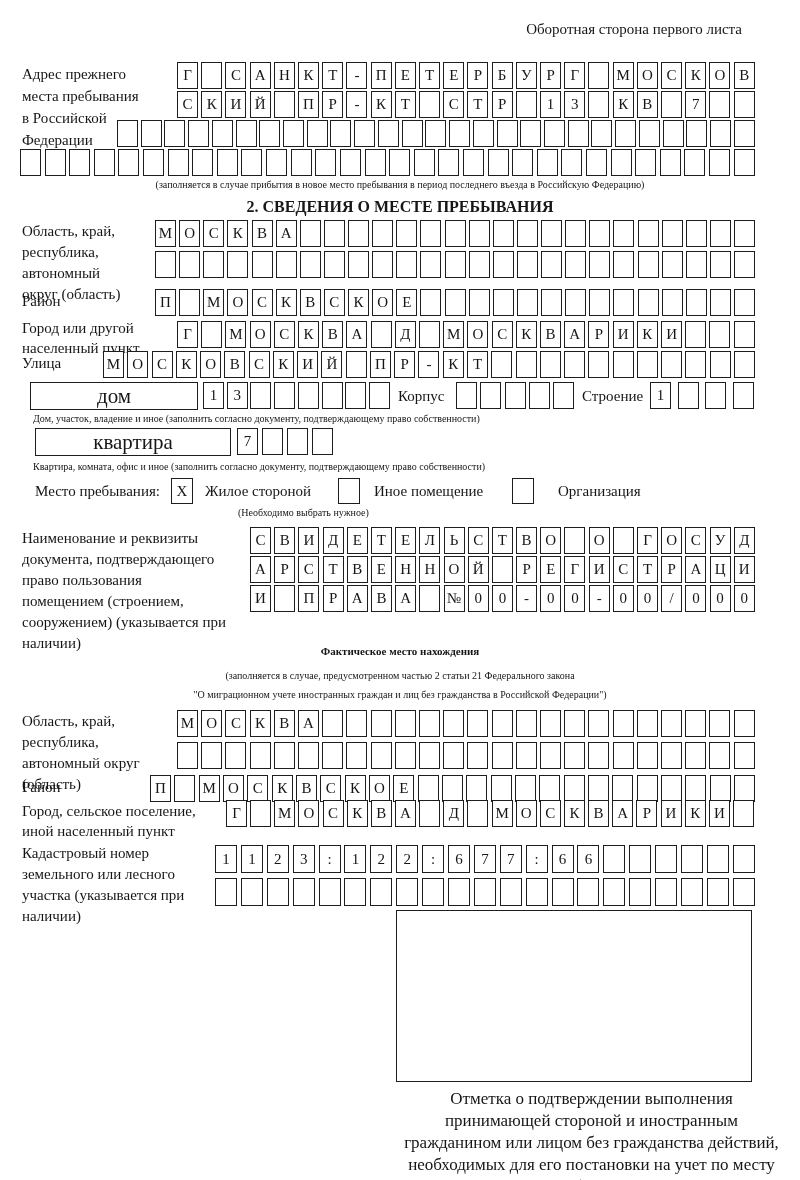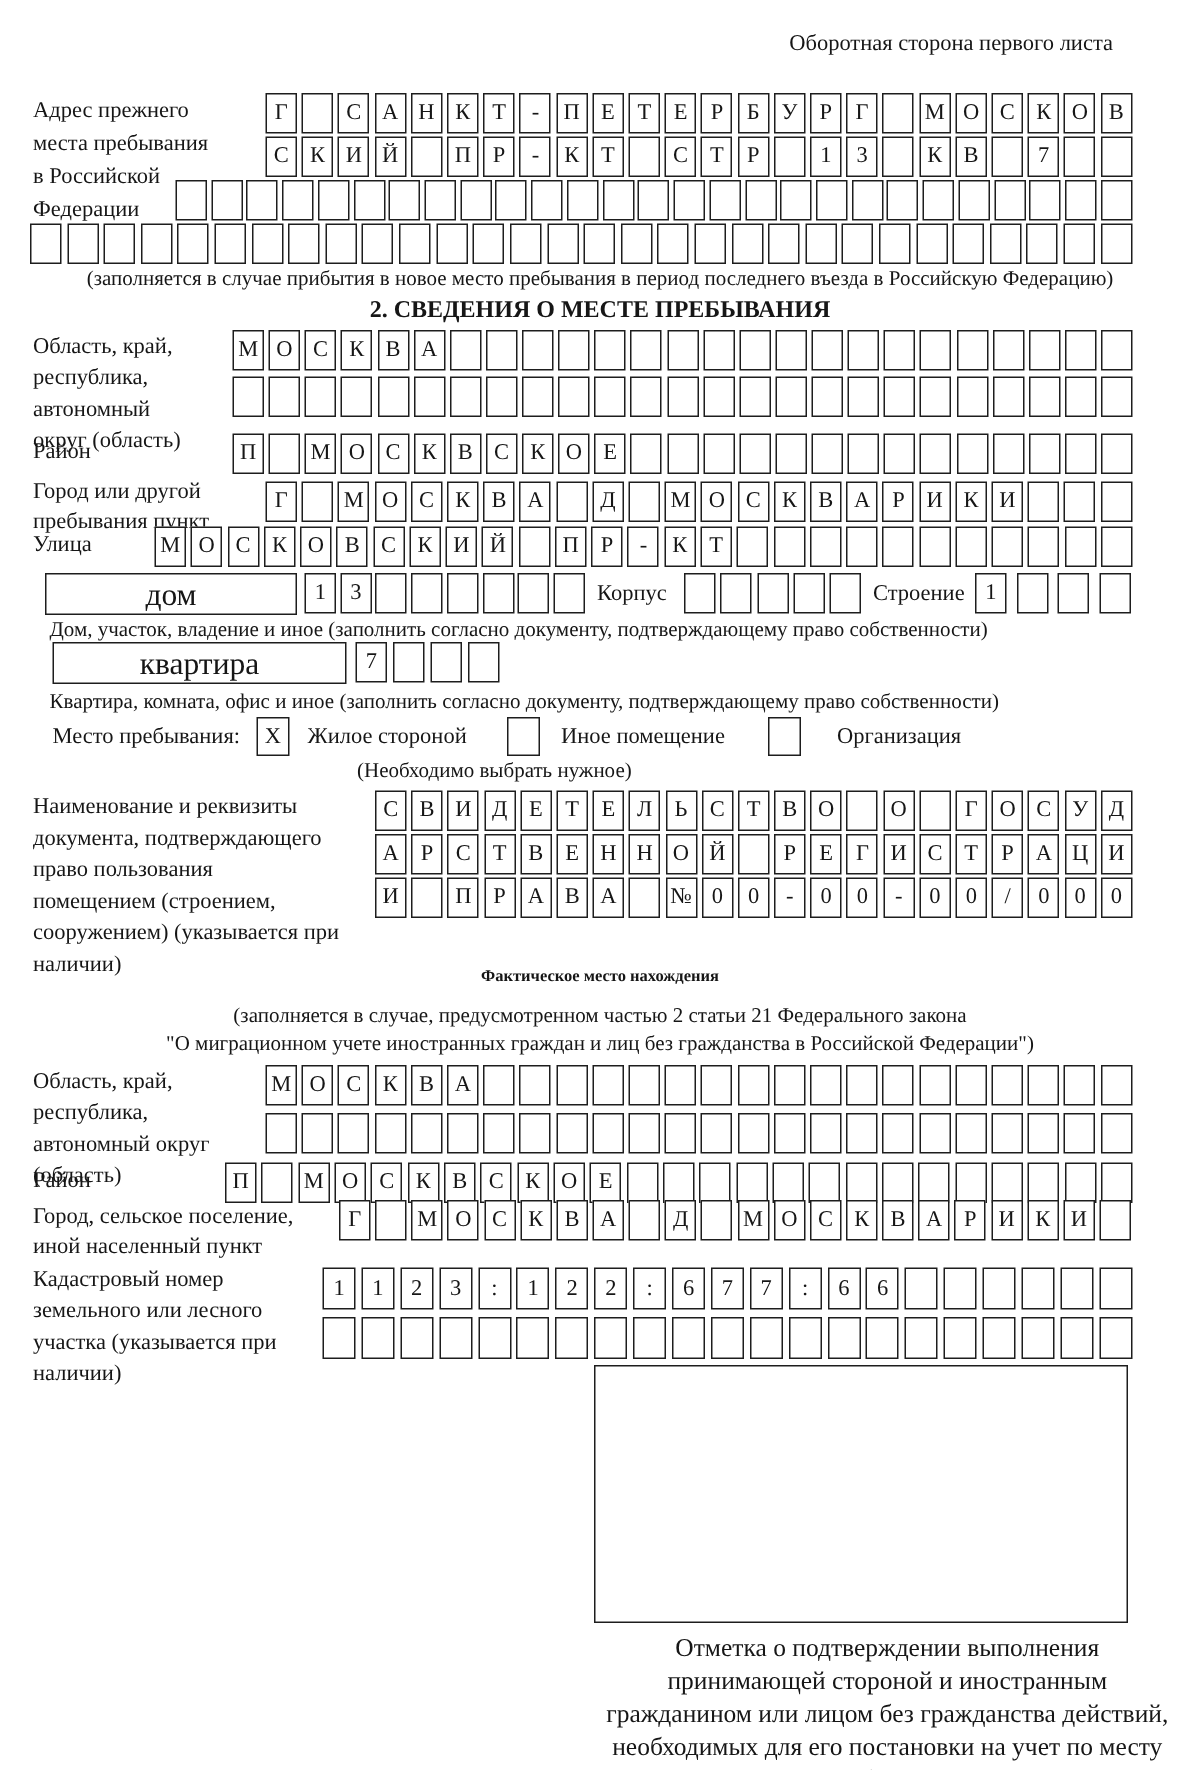--- a/index.html
+++ b/index.html
@@ -6,21 +6,21 @@
   html,body { background:#ffffff; }
   body {
     width:800px; height:1180px;
     font-family:"Liberation Serif","DejaVu Serif",serif;
     color:#161616;
   }
   .page { position:relative; width:800px; height:1180px; background:#fff; overflow:hidden; }
   .abs { position:absolute; }
   .lbl { font-size:15px; line-height:21px; }
   .lh20 { line-height:20px; }
-  .cap { font-size:14px; }
+  .cap { font-size:10px; }
   .center { text-align:center; }
   .bold { font-weight:bold;text-align:center; }
   .cells { display:flex; justify-content:space-between; }
   .cell {
     flex:none; width:21px; height:27px;
     border:1.6px solid #1d1d1d;
     display:inline-flex; align-items:center; justify-content:center;
     font-size:15px; font-family:"Liberation Serif","DejaVu Serif",serif;
     background:#fff;
   }
@@ -238,21 +238,21 @@
       <span class="cell"></span>
       <span class="cell"></span>
       <span class="cell"></span>
       <span class="cell"></span>
       <span class="cell"></span>
       <span class="cell"></span>
       <span class="cell"></span>
       <span class="cell"></span>
     </div>
 
-  <div class="abs lbl lh20" style="left:22px; top:318px; width:135px;">Город или другой пребывания пункт</div>
+  <div class="abs lbl lh20" style="left:22px; top:318px; width:135px;">Город или другой населенный пункт</div>
   <div class="abs cells" style="left:177px; top:321px; width:578px;">
       <span class="cell">Г</span>
       <span class="cell"></span>
       <span class="cell">М</span>
       <span class="cell">О</span>
       <span class="cell">С</span>
       <span class="cell">К</span>
       <span class="cell">В</span>
       <span class="cell">А</span>
       <span class="cell"></span>

